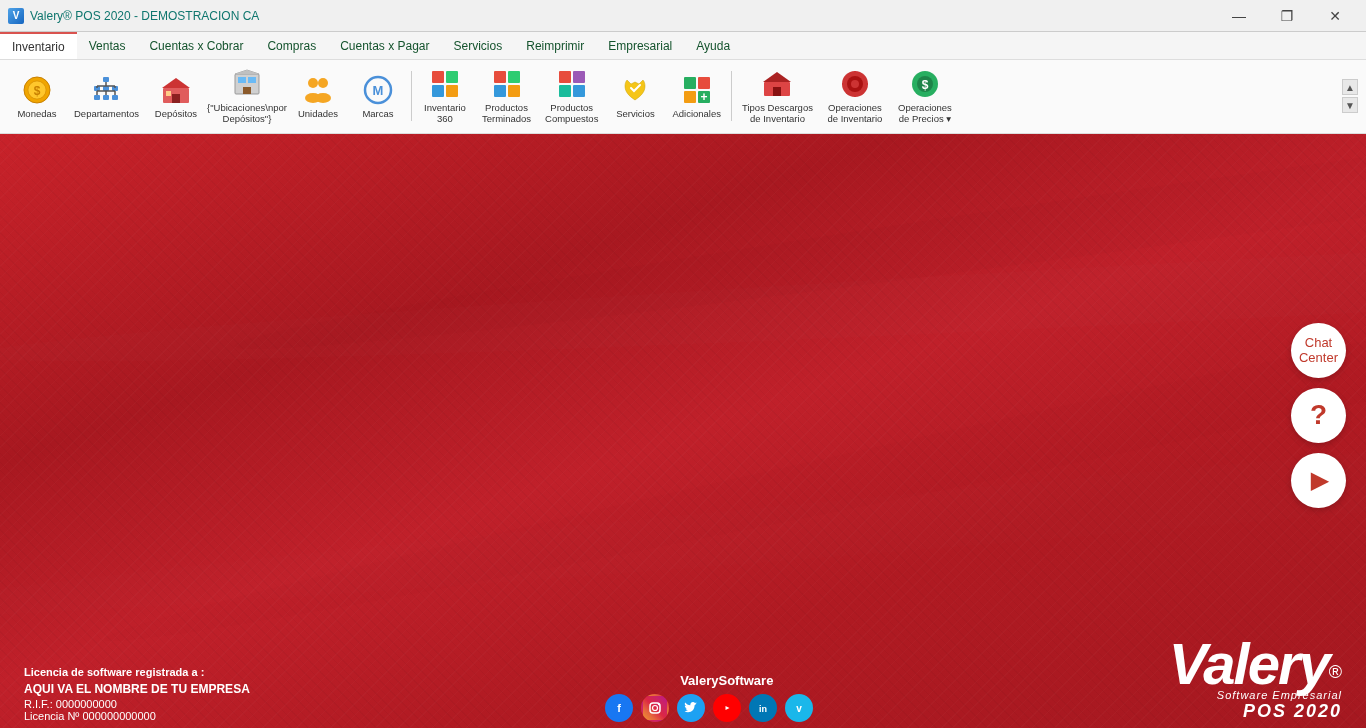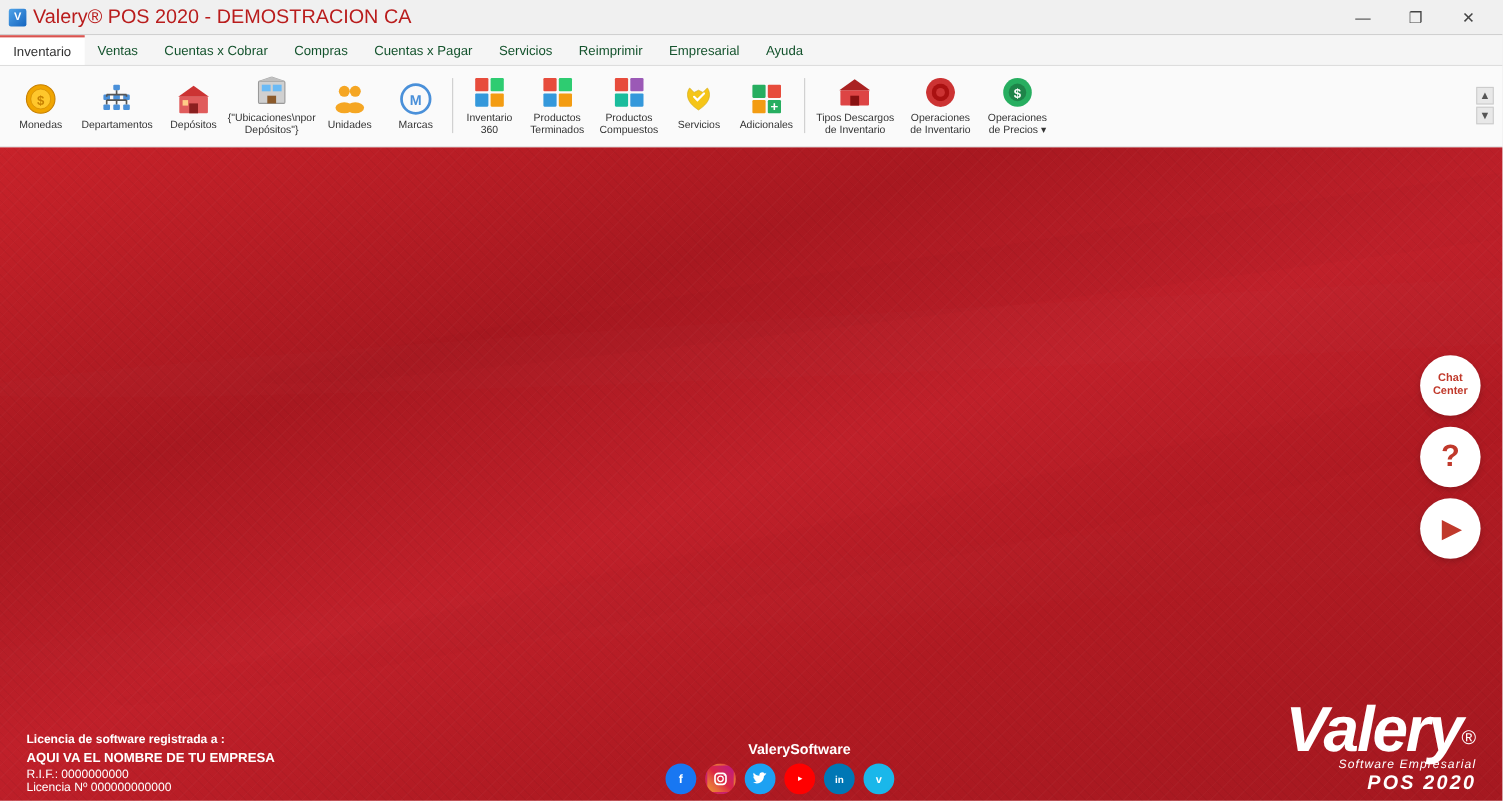--- a/index.html
+++ b/index.html
@@ -22,22 +22,22 @@
       gap: 6px;
     }
     .title-bar-icon {
       width: 16px; height: 16px;
       background: linear-gradient(135deg, #4fa3e8, #1565c0);
       border-radius: 2px;
       display: flex; align-items: center; justify-content: center;
       font-size: 10px; color: white; font-weight: bold;
     }
     .title-bar-text {
-      font-size: 18px;
-      color: #b91c1c;
+      font-size: 12px;
+      color: #0f766e;
     }
     .title-bar-controls {
       display: flex;
       gap: 2px;
     }
     .tb-btn {
       width: 46px; height: 28px;
       display: flex; align-items: center; justify-content: center;
       cursor: pointer;
       font-size: 14px;
@@ -532,21 +532,21 @@
 
 <div class="main-content">
 
   <div class="fabric-wave" style="top:30px; left:-50px; transform:rotate(-8deg) scaleX(0.8); opacity:0.3;"></div>
   <div class="fabric-wave" style="top:120px; left:-30px; transform:rotate(-3deg); opacity:0.2; background:rgba(255,255,255,0.05);"></div>
   <div class="fabric-wave" style="top:220px; left:-60px; transform:rotate(-12deg) scaleX(0.9); opacity:0.2;"></div>
   <div class="fabric-wave" style="top:320px; left:-20px; transform:rotate(-5deg) scaleX(1.1); opacity:0.15; background:rgba(255,255,255,0.04);"></div>
 
   <div class="floating-buttons">
     <div class="float-btn chat-center">
-      <span style="white-space:pre-line; text-align:center; font-size:10px; font-weight:bold; color:#c0392b;">Chat
+      <span style="white-space:pre-line; text-align:center; font-size:13px; font-weight:normal; color:#c0392b;">Chat
 Center</span>
     </div>
     <div class="float-btn help">
       <span style="font-size:28px; font-weight:bold; color:#c0392b;">?</span>
     </div>
     <div class="float-btn play">
       <span style="font-size:24px; color:#c0392b; margin-left:3px;">▶</span>
     </div>
   </div>
 

